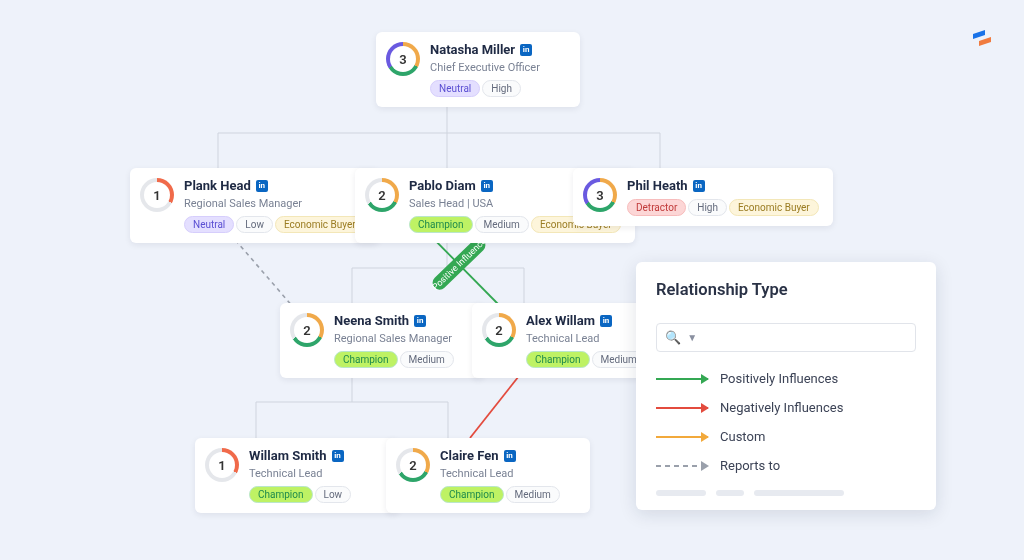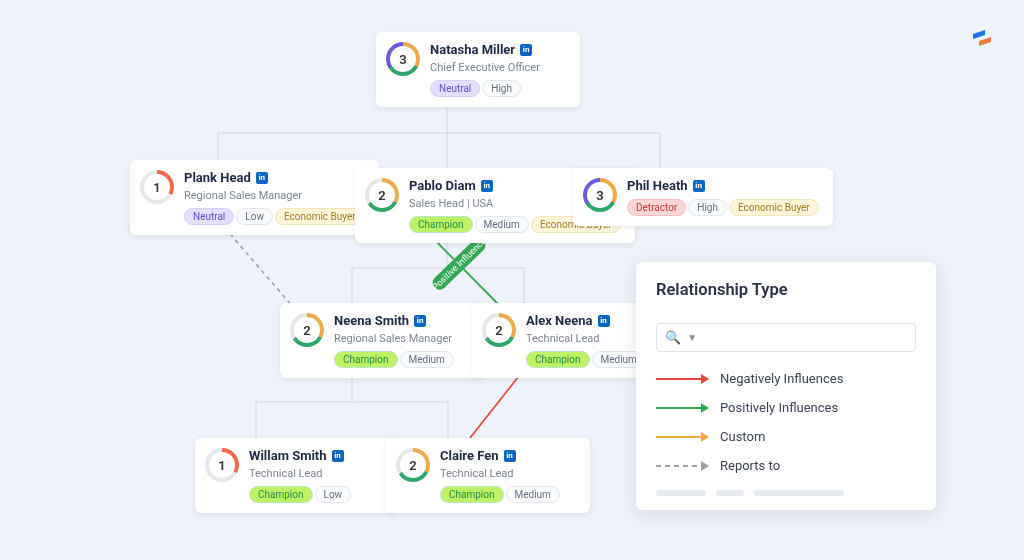--- a/index.html
+++ b/index.html
@@ -75,21 +75,21 @@
           <span class="li-ic">in</span>
         </div>
   <div class="role">Chief Executive Officer</div>
   <div class="tags">
     <span class="tag neutral">Neutral</span>
     <span class="tag">High</span>
   </div>
  </div>
 </div>
 
-<div class="card" style="left:130px;top:160px">
+<div class="card" style="left:130px;top:168px">
  <div class="ring" data-num="1" style="--seg1:#f06a4a;--seg2:#e5e7eb;--seg3:#e5e7eb"></div>
  <div class="c-body">
   <div class="nm">
           <span>Plank Head</span>
           <span class="li-ic">in</span>
         </div>
   <div class="role">Regional Sales Manager</div>
   <div class="tags">
     <span class="tag neutral">Neutral</span>
     <span class="tag">Low</span>
@@ -141,21 +141,21 @@
     <span class="tag champion">Champion</span>
     <span class="tag">Medium</span>
   </div>
  </div>
 </div>
 
 <div class="card" style="left:472px;top:303px">
  <div class="ring" data-num="2" style="--seg1:#f0a94a;--seg2:#2ea56a;--seg3:#e5e7eb"></div>
  <div class="c-body">
   <div class="nm">
-          <span>Alex Neena</span>
+          <span>Alex Willam</span>
           <span class="li-ic">in</span>
         </div>
   <div class="role">Technical Lead</div>
   <div class="tags">
     <span class="tag champion">Champion</span>
     <span class="tag">Medium</span>
   </div>
  </div>
 </div>
 
@@ -189,26 +189,26 @@
  </div>
 </div>
 
 <div class="legend" style="left:636px;top:262px">
   <h3>Relationship Type</h3>
   <div class="sel">
     <span class="mag">🔍</span>
     <span class="cv">▼</span>
   </div>
   <div class="lrow">
+        <span class="arr g"></span>
+        <span>Positively Influences</span>
+      </div>
+  <div class="lrow">
         <span class="arr r"></span>
         <span>Negatively Influences</span>
-      </div>
-  <div class="lrow">
-        <span class="arr g"></span>
-        <span>Positively Influences</span>
       </div>
   <div class="lrow">
         <span class="arr o"></span>
         <span>Custom</span>
       </div>
   <div class="lrow">
         <span class="arr d"></span>
         <span>Reports to</span>
       </div>
   <div class="skel">

